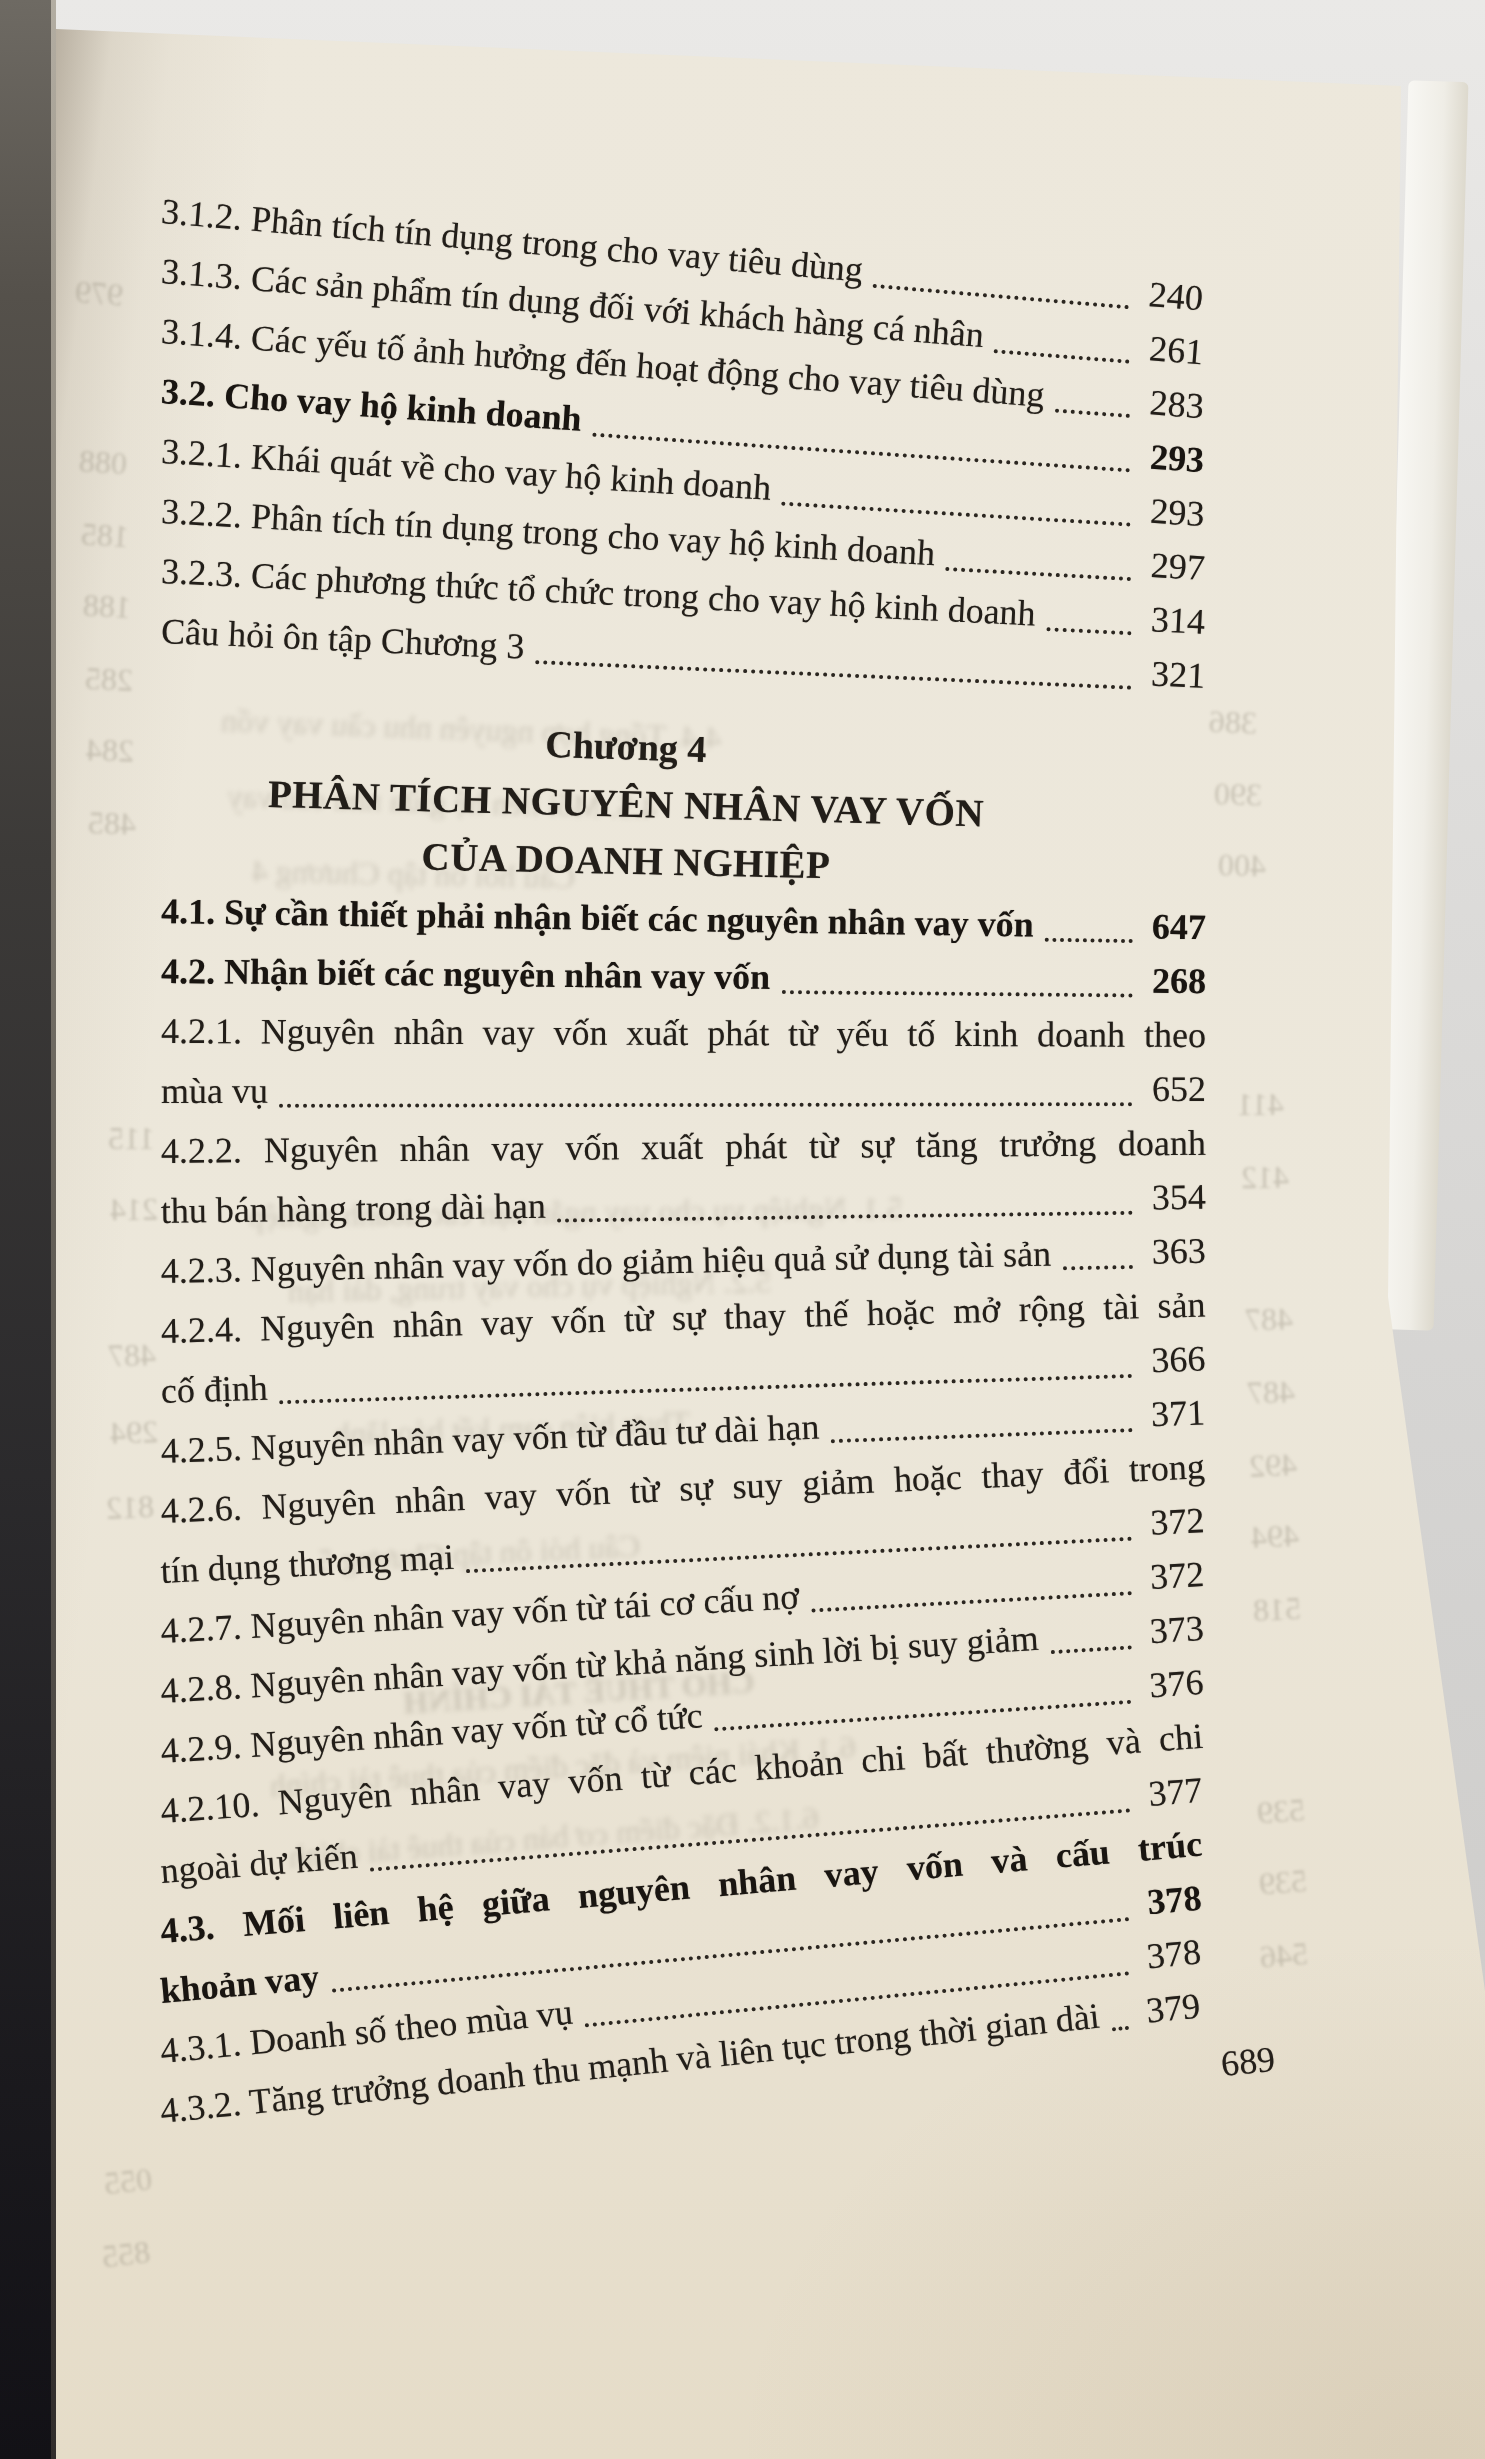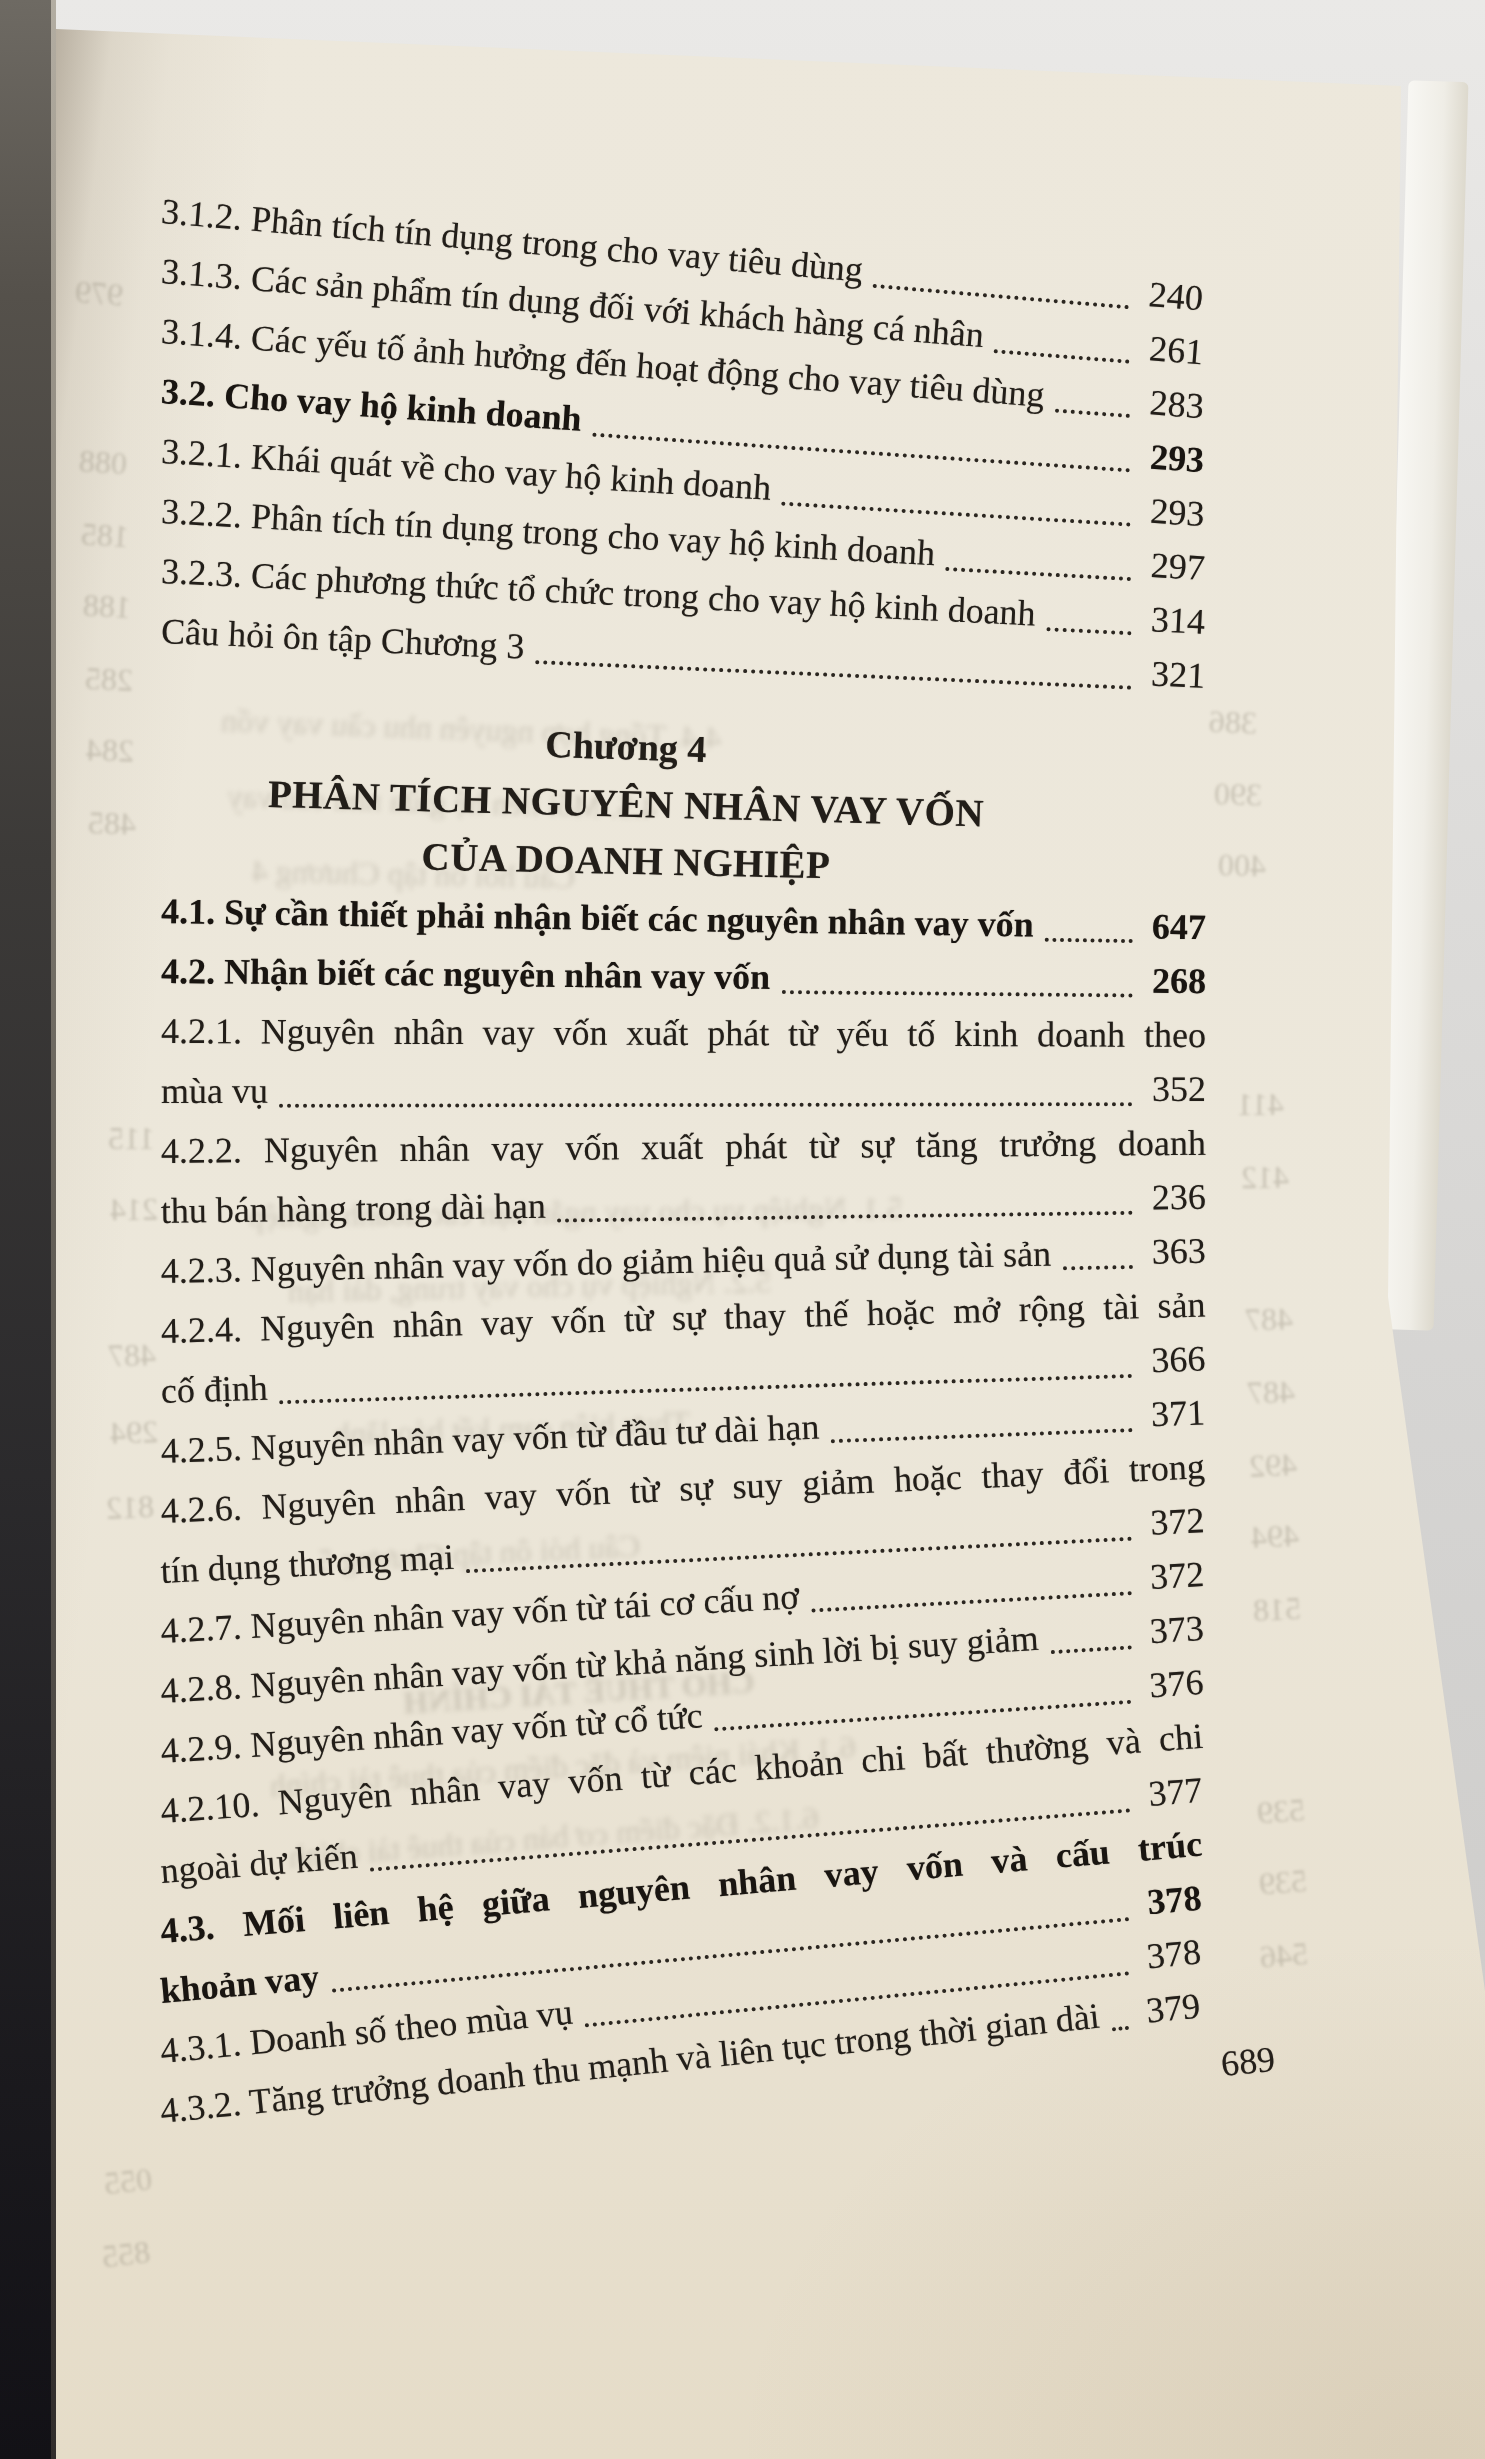--- a/index.html
+++ b/index.html
@@ -178,27 +178,27 @@
       </li>
       <li class="row entry bold" style="transform: rotate(0.56deg);">
         <span class="t">4.2. Nhận biết các nguyên nhân vay vốn</span>
         <span class="dots"></span>
         <span class="pg">268</span>
       </li>
       <li class="row wrap" style="transform: rotate(0.22deg);"><span class="t">4.2.1. Nguyên nhân vay vốn xuất phát từ yếu tố kinh doanh theo</span></li>
       <li class="row entry" style="transform: rotate(-0.11deg);">
         <span class="t">mùa vụ</span>
         <span class="dots"></span>
-        <span class="pg">352</span>
+        <span class="pg">652</span>
       </li>
       <li class="row wrap" style="transform: rotate(-0.45deg);"><span class="t">4.2.2. Nguyên nhân vay vốn xuất phát từ sự tăng trưởng doanh</span></li>
       <li class="row entry" style="transform: rotate(-0.78deg);">
         <span class="t">thu bán hàng trong dài hạn</span>
         <span class="dots"></span>
-        <span class="pg">236</span>
+        <span class="pg">354</span>
       </li>
       <li class="row entry" style="transform: rotate(-1.12deg);">
         <span class="t">4.2.3. Nguyên nhân vay vốn do giảm hiệu quả sử dụng tài sản</span>
         <span class="dots"></span>
         <span class="pg">363</span>
       </li>
       <li class="row wrap" style="transform: rotate(-1.45deg);"><span class="t">4.2.4. Nguyên nhân vay vốn từ sự thay thế hoặc mở rộng tài sản</span></li>
       <li class="row entry" style="transform: rotate(-1.78deg);">
         <span class="t">cố định</span>
         <span class="dots"></span>

